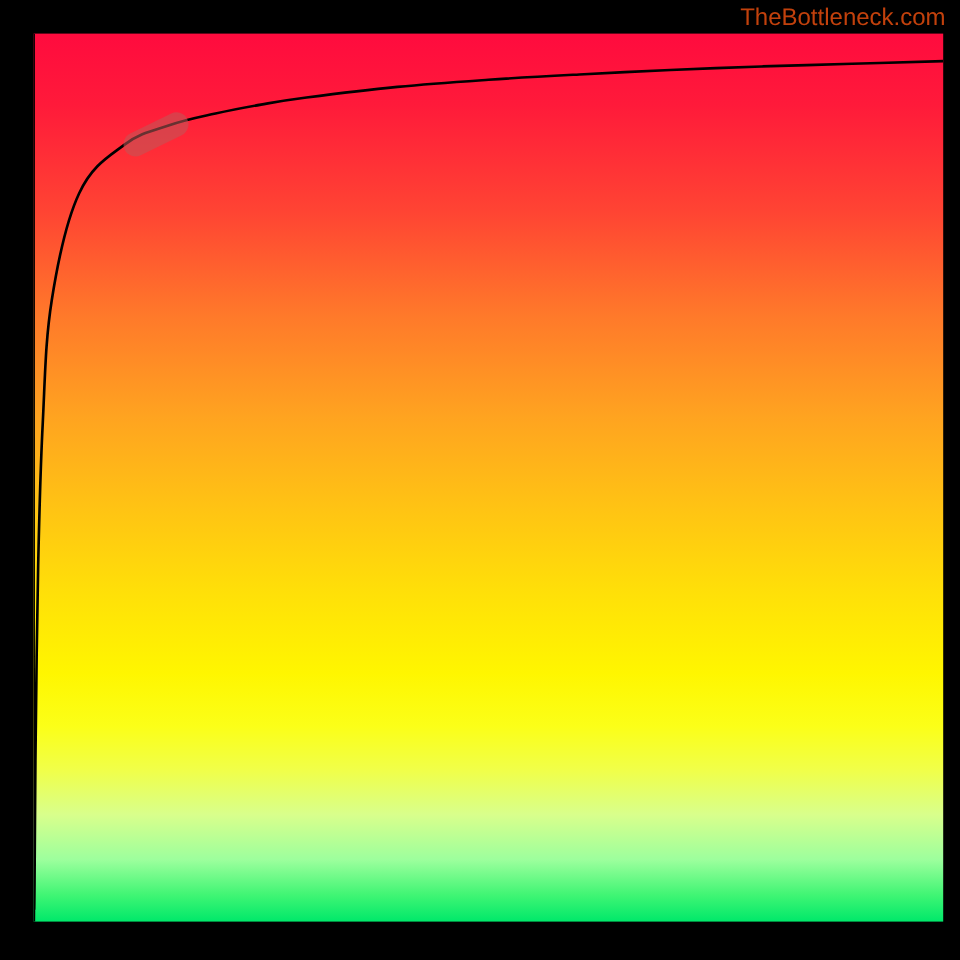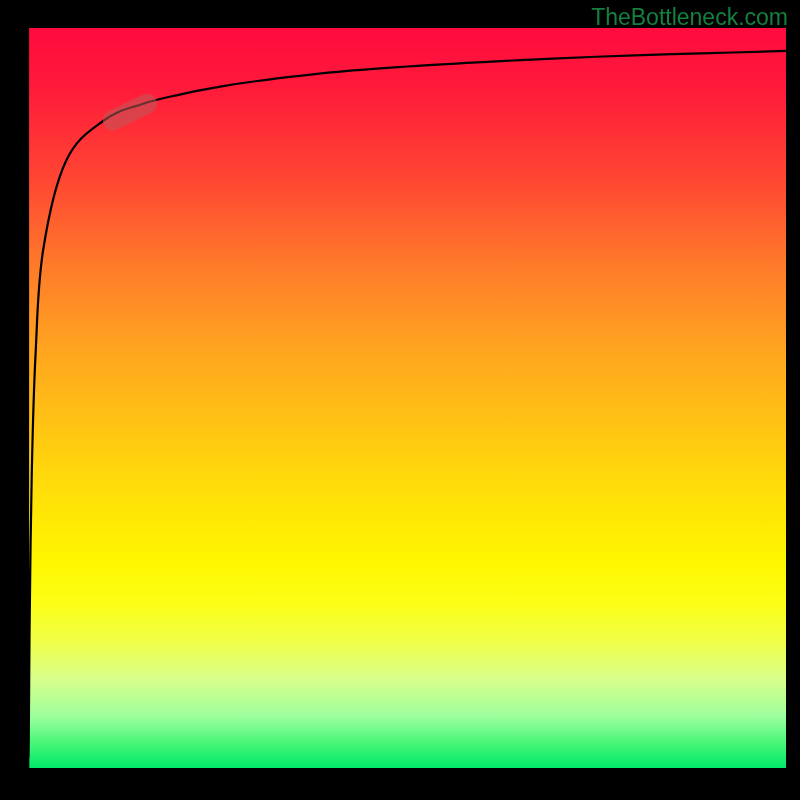--- a/index.html
+++ b/index.html
@@ -8,23 +8,23 @@
     height: 800px;
     background: #000;
     font-family: Arial, Helvetica, sans-serif;
     position: relative;
     overflow: hidden;
   }
   .watermark {
     position: absolute;
     top: 4px;
     right: 12px;
-    font-size: 23px;
+    font-size: 20px;
     font-weight: 500;
-    color: #15803d;
+    color: #c2410c;
     z-index: 10;
   }
   .plot-area {
     position: absolute;
     left: 28px;
     top: 28px;
     width: 758px;
     height: 740px;
     background: linear-gradient(to bottom,
       #ff0b3e 0%,

